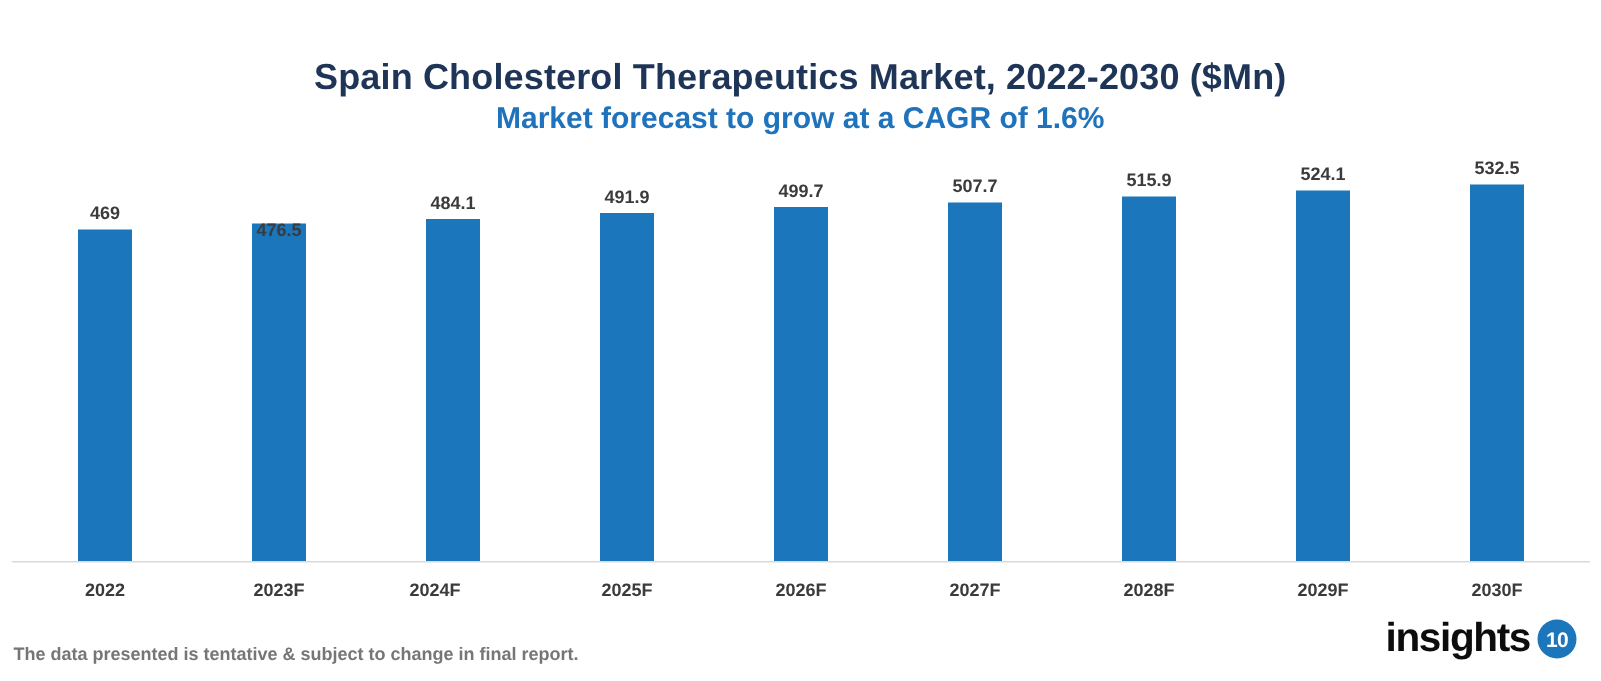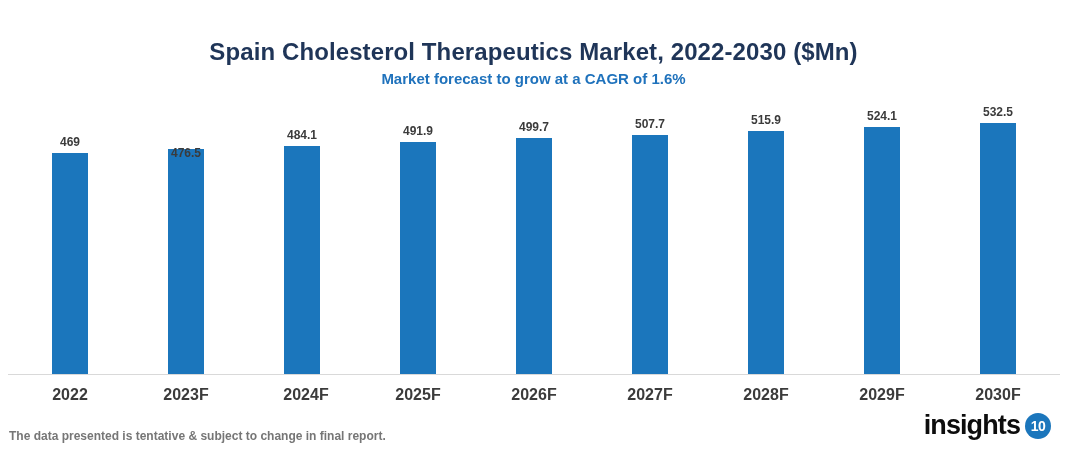--- a/index.html
+++ b/index.html
@@ -30,21 +30,21 @@
   #chart-title {
     font-size: 24px;
     font-weight: bold;
     color: #1f3558;
     letter-spacing: 0.1px;
     line-height: 24px;
     white-space: nowrap;
   }
   #chart-subtitle {
     margin-top: 5px;
-    font-size: 15px;
+    font-size: 20px;
     font-weight: bold;
     color: #1f72bc;
     line-height: 20px;
     white-space: nowrap;
   }
 
   
   #plot {
     position: absolute;
     left: 8px;
@@ -85,21 +85,21 @@
     font-weight: bold;
     color: #3b3b3b;
     white-space: nowrap;
     line-height: 14px;
   }
   .cat-label {
     position: absolute;
     top: 10px;
     left: 50%;
     transform: translateX(-50%);
-    font-size: 16px;
+    font-size: 12px;
     font-weight: bold;
     color: #3b3b3b;
     white-space: nowrap;
   }
   #cat-axis {
     position: absolute;
     left: 8px;
     top: 376px;
     width: 1052px;
     height: 24px;
@@ -221,21 +221,21 @@
     <div id="axis-line"></div>
   </div>
 
   <div id="cat-axis">
       <div class="cat-slot" style="left: 4px;">
         <div class="cat-label">2022</div>
       </div>
       <div class="cat-slot" style="left: 120px;">
         <div class="cat-label">2023F</div>
       </div>
-      <div class="cat-slot" style="left: 240px;">
+      <div class="cat-slot" style="left: 224px;">
         <div class="cat-label">2024F</div>
       </div>
       <div class="cat-slot" style="left: 352px;">
         <div class="cat-label">2025F</div>
       </div>
       <div class="cat-slot" style="left: 468px;">
         <div class="cat-label">2026F</div>
       </div>
       <div class="cat-slot" style="left: 584px;">
         <div class="cat-label">2027F</div>

